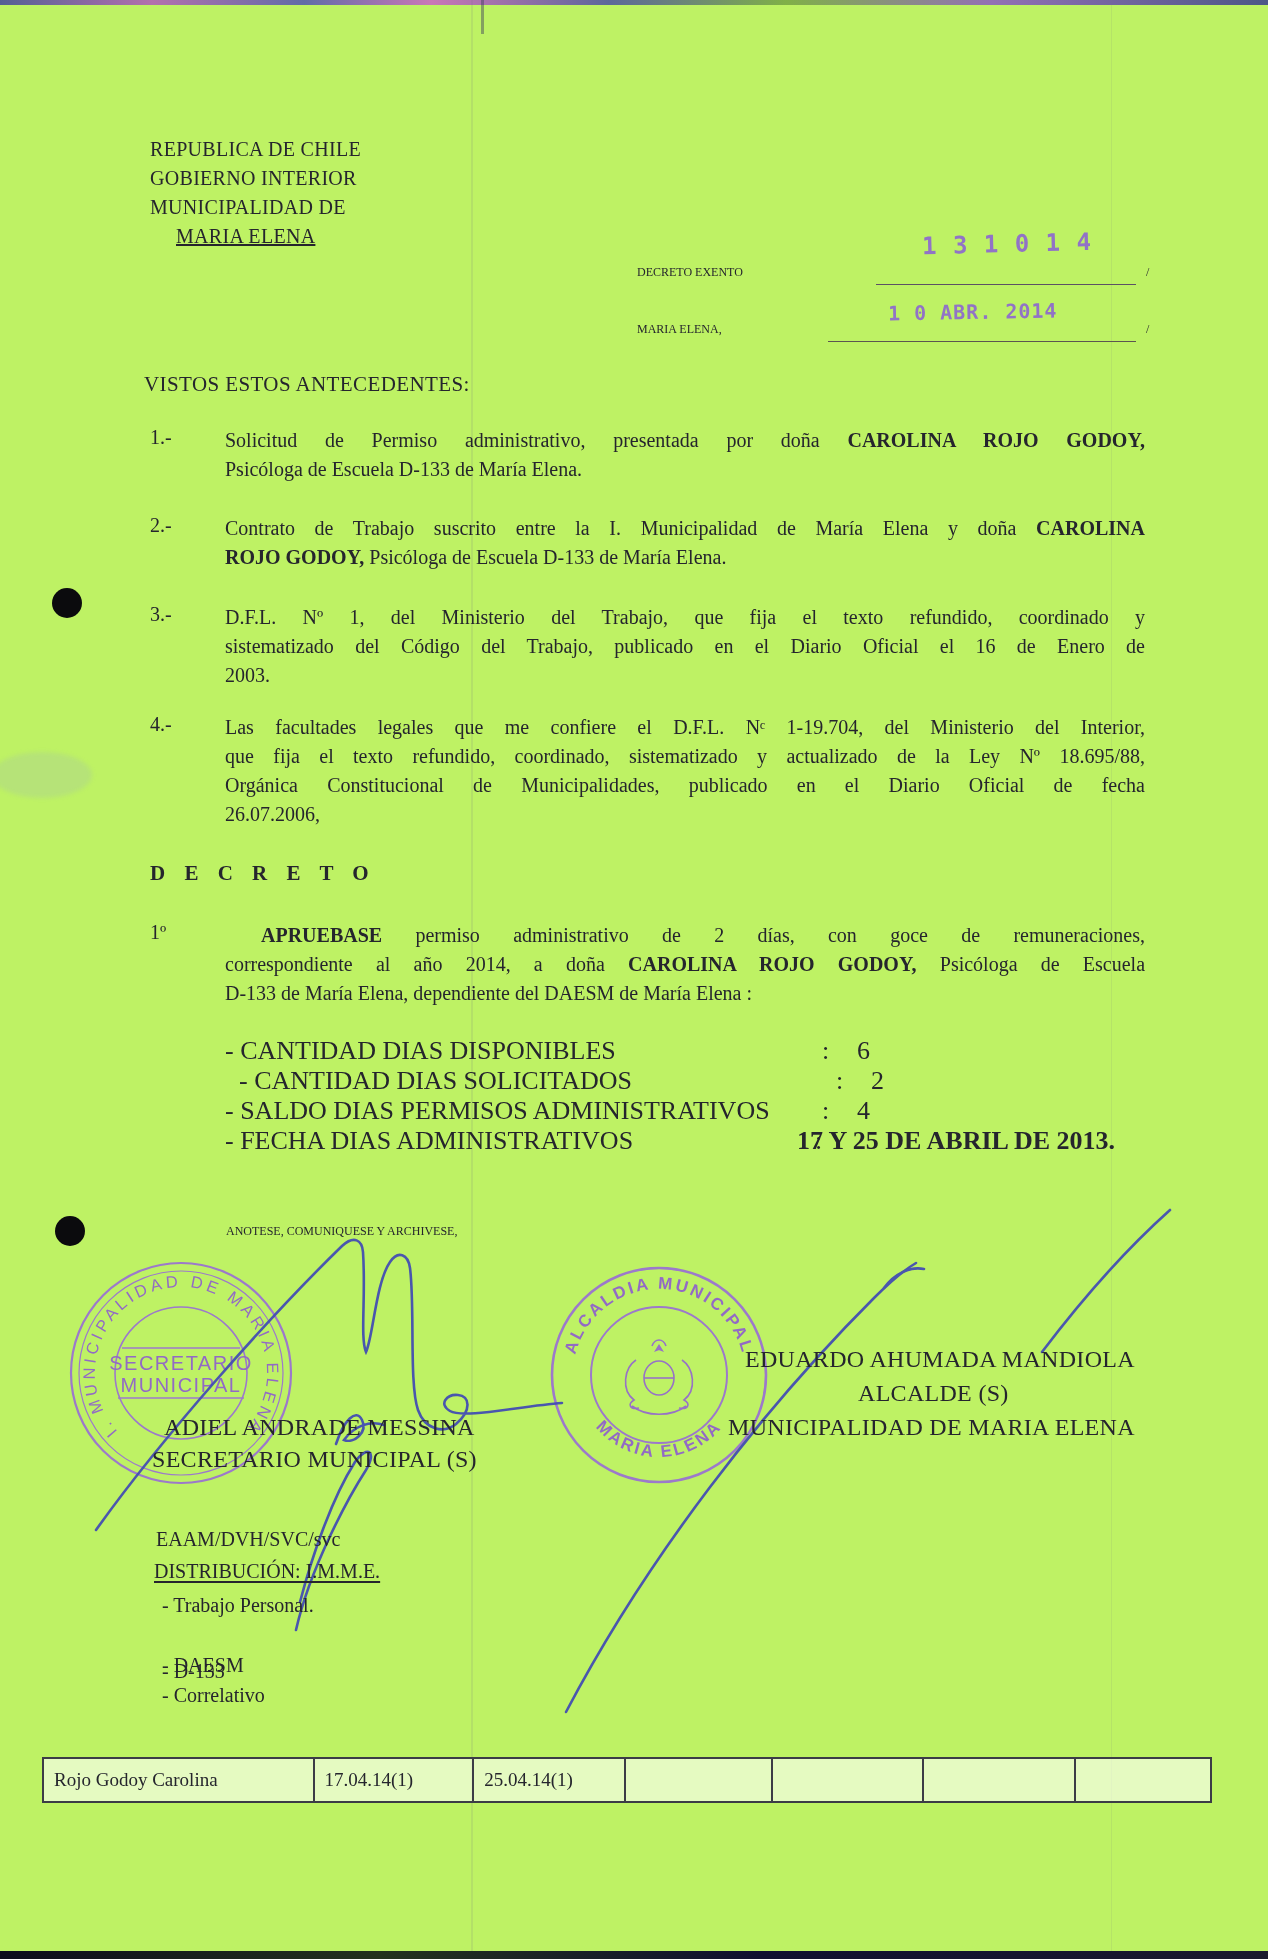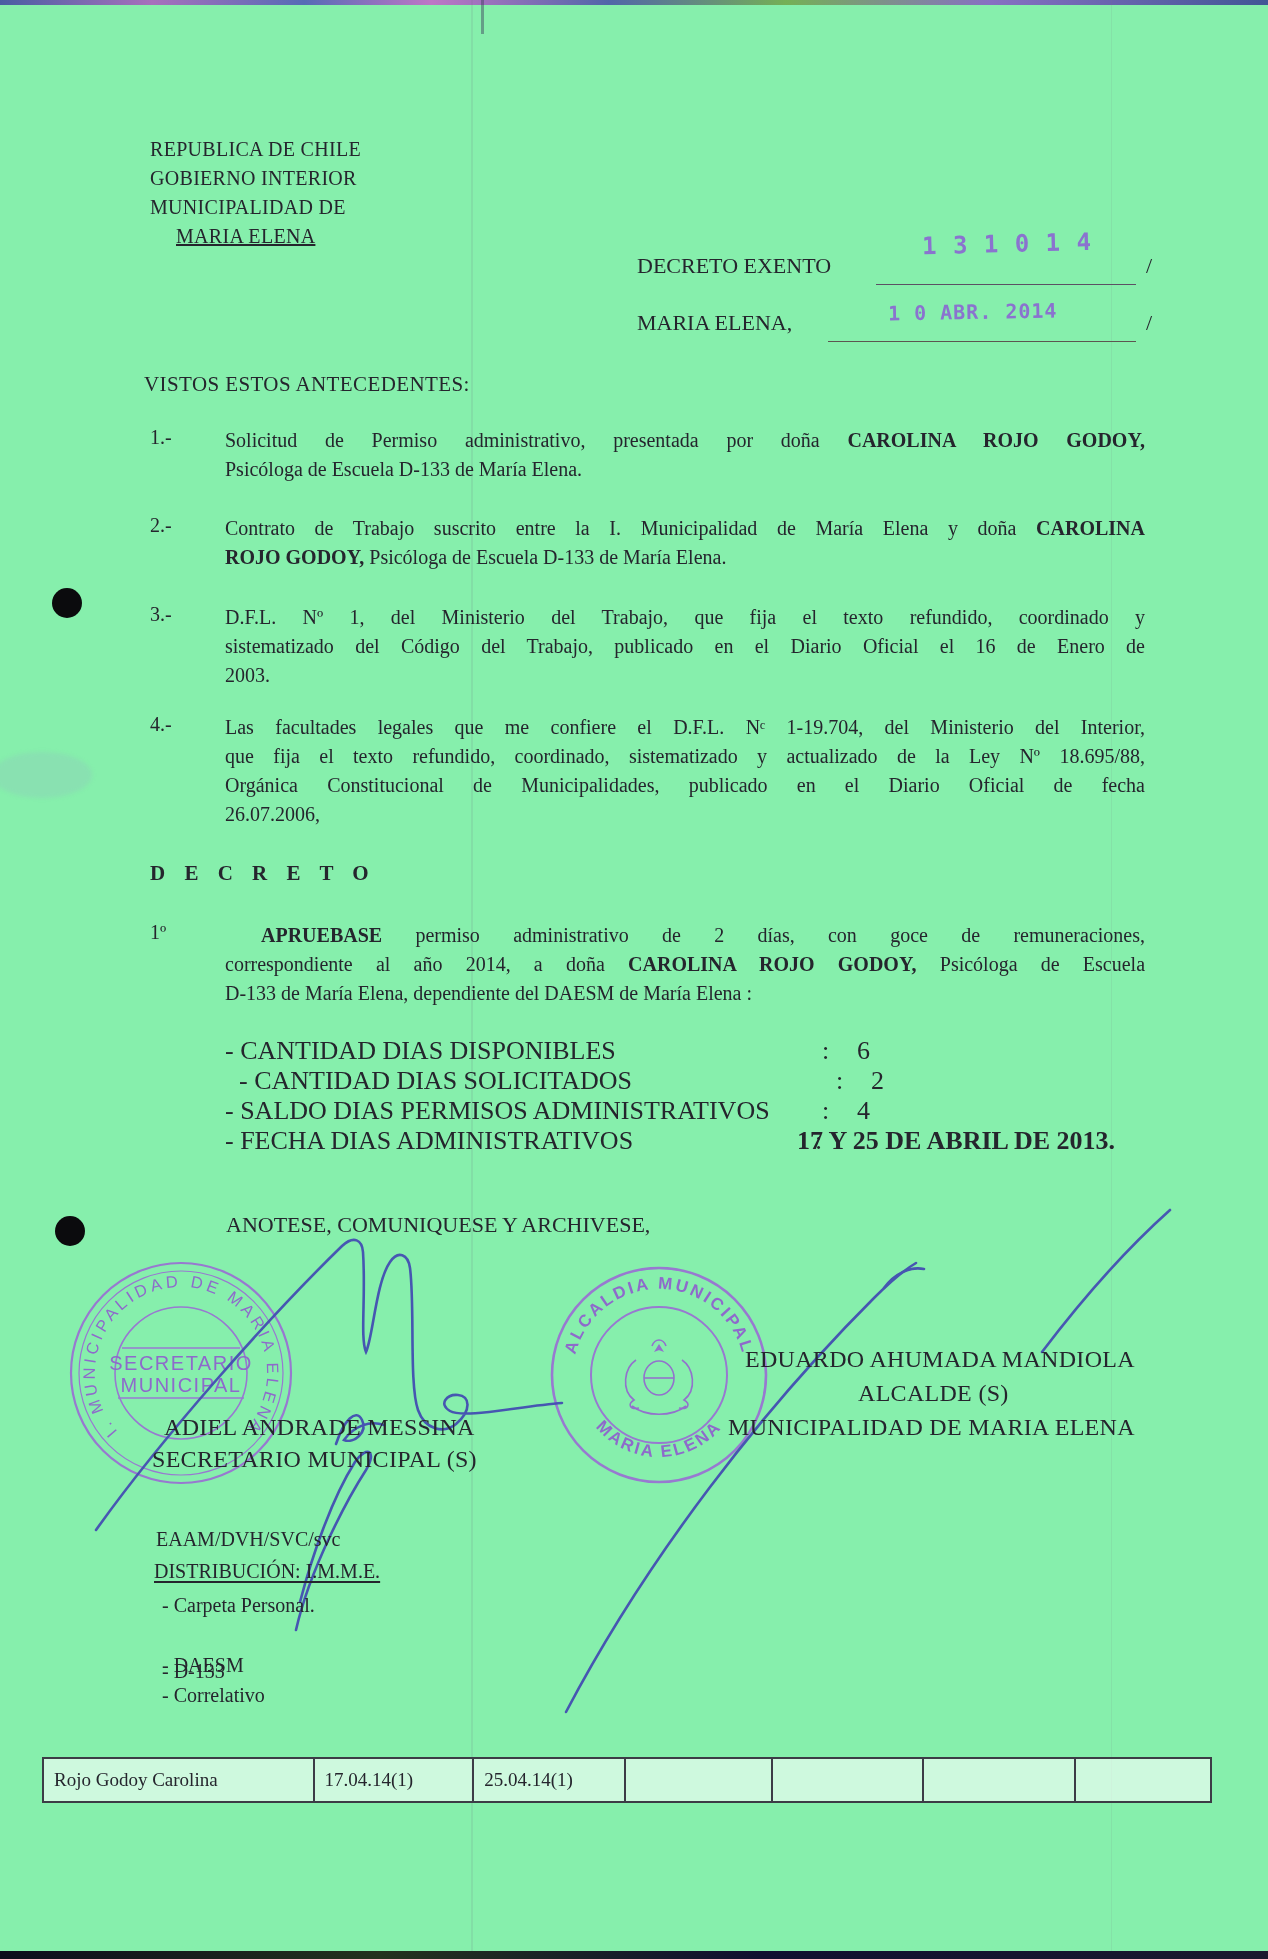--- a/index.html
+++ b/index.html
@@ -1,37 +1,37 @@
 <!DOCTYPE html>
 <html><head>
 <meta charset="utf-8">
 <style>
   html,body{margin:0;padding:0;background:#e8e8e8;}
   .page{
     position:relative; width:1268px; height:1959px;
-    background:#86efac; overflow:hidden;
+    background:#bef264; overflow:hidden;
     font-family:"Liberation Serif","DejaVu Serif",serif;
     color:#25252d;
   }
   
   .scan-strip-top{position:absolute;left:0;top:0;width:100%;height:5px;
     background:linear-gradient(90deg,#3a3aa0,#b050c0 12%,#4a4ab8 24%,#cc58cc 34%,#4444a8 48%,#70a040 62%,#8850c8 78%,#303090);opacity:.8;}
   .scan-strip-bottom{position:absolute;left:0;bottom:0;width:100%;height:8px;
     background:linear-gradient(90deg,#0c0c1c,#23321e 30%,#101030 60%,#1a1a2e);}
   .fold-line{position:absolute;top:0;width:2px;height:100%;background:rgba(110,110,135,.13);}
   .fold-line.f2{width:1px;background:rgba(120,120,135,.12);}
   .fold-dark{position:absolute;left:481px;top:0;width:3px;height:34px;background:rgba(60,60,90,.45);}
   .smudge{position:absolute;left:-8px;top:752px;width:100px;height:46px;border-radius:50%;
     background:rgba(150,170,200,.20);filter:blur(2px);}
   .hole{position:absolute;width:30px;height:30px;border-radius:50%;background:#0b0b0d;}
   
   .abs{position:absolute;}
   .hdr{font-size:20px;line-height:29px;letter-spacing:.3px;}
   .hdr .u{text-decoration:underline;margin-left:26px;display:inline-block;}
-  .lbl20{font-size:22px;}
+  .lbl20{font-size:12px;margin-top:12px;}
   .rule{position:absolute;height:0;border-bottom:1.6px solid #5c5064;}
   .stamp-ink{font-family:"DejaVu Sans Mono",monospace;font-weight:bold;color:#8b62d4;opacity:.88;}
   .num-stamp{font-size:24px;letter-spacing:1px;transform:rotate(-1.5deg);}
   .date-stamp{font-size:20px;letter-spacing:1px;transform:rotate(-1deg);}
   .heading{font-size:21px;letter-spacing:.4px;}
   .dec-head{font-size:21px;font-weight:bold;letter-spacing:7px;}
   .item-num{font-size:20px;}
   .para{font-size:20px;line-height:29px;width:920px;}
   .para .line{text-align:justify;white-space:normal;}
   .para .line.jfull{text-align:justify;text-align-last:justify;}
@@ -203,21 +203,21 @@
 
   <div class="abs sig-name" style="left:164px;top:1414px;">ADIEL ANDRADE MESSINA</div>
   <div class="abs sig-name" style="left:152px;top:1446px;">SECRETARIO MUNICIPAL (S)</div>
 
   <div class="abs sig-name" style="left:745px;top:1346px;">EDUARDO AHUMADA MANDIOLA</div>
   <div class="abs sig-name" style="left:858px;top:1380px;">ALCALDE (S)</div>
   <div class="abs sig-name" style="left:728px;top:1414px;">MUNICIPALIDAD DE MARIA ELENA</div>
 
   <div class="abs initials" style="left:156px;top:1528px;">EAAM/DVH/SVC/svc</div>
   <div class="abs dist-head" style="left:154px;top:1560px;">DISTRIBUCIÓN: I.M.M.E.</div>
-  <div class="dist-item" style="top:1594px;">- Carpeta Personal.</div>
+  <div class="dist-item" style="top:1594px;">- Trabajo Personal.</div>
   <div class="dist-item" style="top:1660px;">- D-133</div>
   <div class="dist-item" style="top:1654px;">- DAESM</div>
   <div class="dist-item" style="top:1684px;">- Correlativo</div>
 
   <div class="rec-table">
     <div class="rec-cell" style="flex:0 0 23.2%;">Rojo Godoy Carolina</div>
     <div class="rec-cell" style="flex:0 0 13.7%;">17.04.14(1)</div>
     <div class="rec-cell" style="flex:0 0 13.0%;">25.04.14(1)</div>
     <div class="rec-cell" style="flex:0 0 12.6%;"></div>
     <div class="rec-cell" style="flex:0 0 13.0%;"></div>

